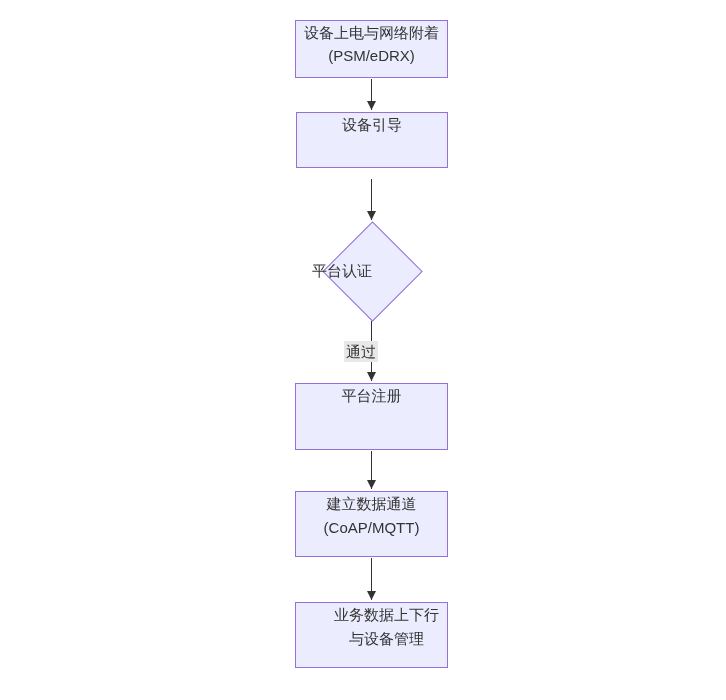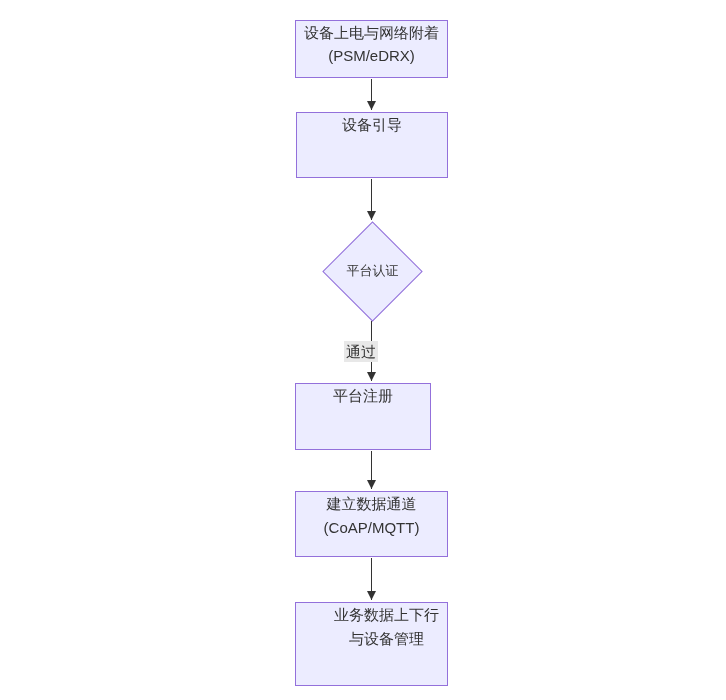--- a/index.html
+++ b/index.html
@@ -35,38 +35,38 @@
     border: 1px solid var(--node-border);
     display: flex;
     flex-direction: column;
     align-items: center;
     text-align: center;
     font-size: 15px;
     line-height: 24px;
     color: var(--text-color);
   }
   .node-power   { left: 295px; top: 20px;  width: 153px; height: 58px; line-height: 23px; }
-  .node-boot    { left: 296px; top: 112px; width: 152px; height: 66px; }
-  .node-reg     { left: 295px; top: 383px; width: 136px; height: 67px; }
+  .node-boot    { left: 296px; top: 112px; width: 152px; height: 56px; }
+  .node-reg     { left: 295px; top: 383px; width: 153px; height: 67px; }
   .node-chan    { left: 295px; top: 491px; width: 153px; height: 66px; }
-  .node-biz     { left: 295px; top: 602px; width: 153px; height: 84px; padding-left: 30px; }
+  .node-biz     { left: 295px; top: 602px; width: 153px; height: 66px; padding-left: 30px; }
   .diamond-shape {
     position: absolute;
     left: 337px; top: 236px;
     width: 71px; height: 71px;
     background: var(--node-fill);
     border: 1px solid var(--node-border);
     transform: rotate(45deg);
   }
   .diamond-label {
     position: absolute;
     left: 312px; top: 259px;
     width: 121px; height: 24px;
-    display: flex; align-items: center; justify-content: center;
-    font-size: 13px;
+    display: flex; align-items: center; justify-content: flex-start;
+    font-size: 15px;
     color: var(--text-color);
     font-family: Liberation Serif, serif;
   }
   .edge-label {
     position: absolute;
     left: 344px; top: 341px;
     padding: 0 2px;
     background: var(--label-bg);
     font-size: 15px;
     line-height: 21px;

